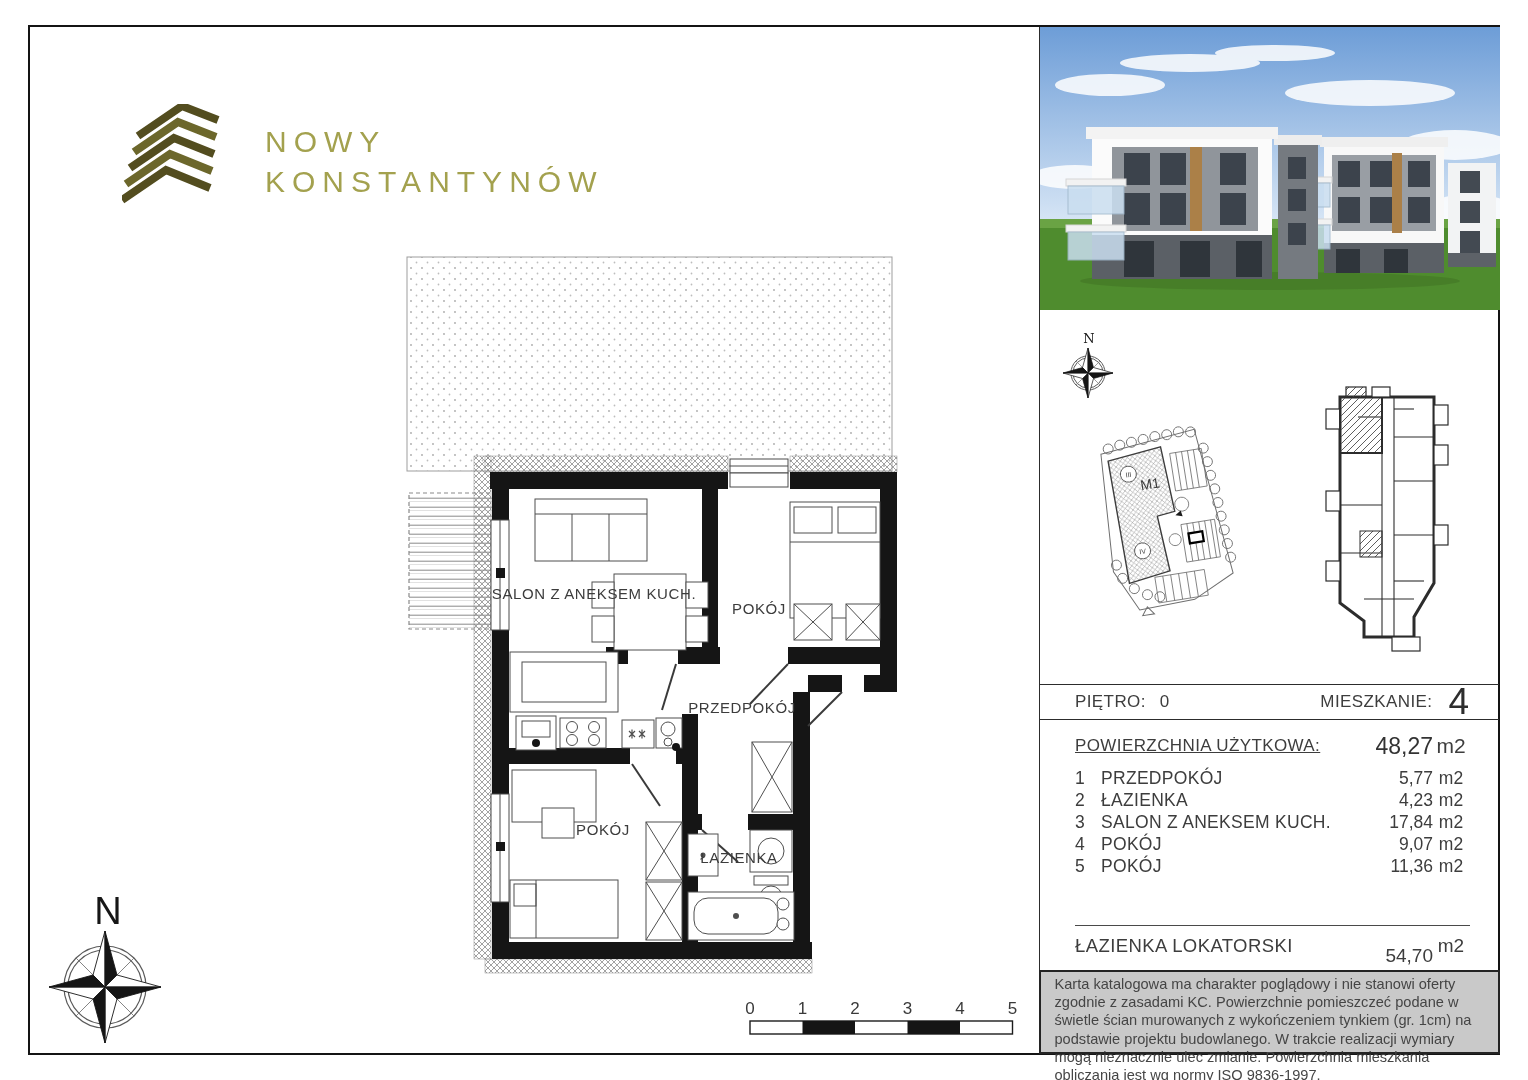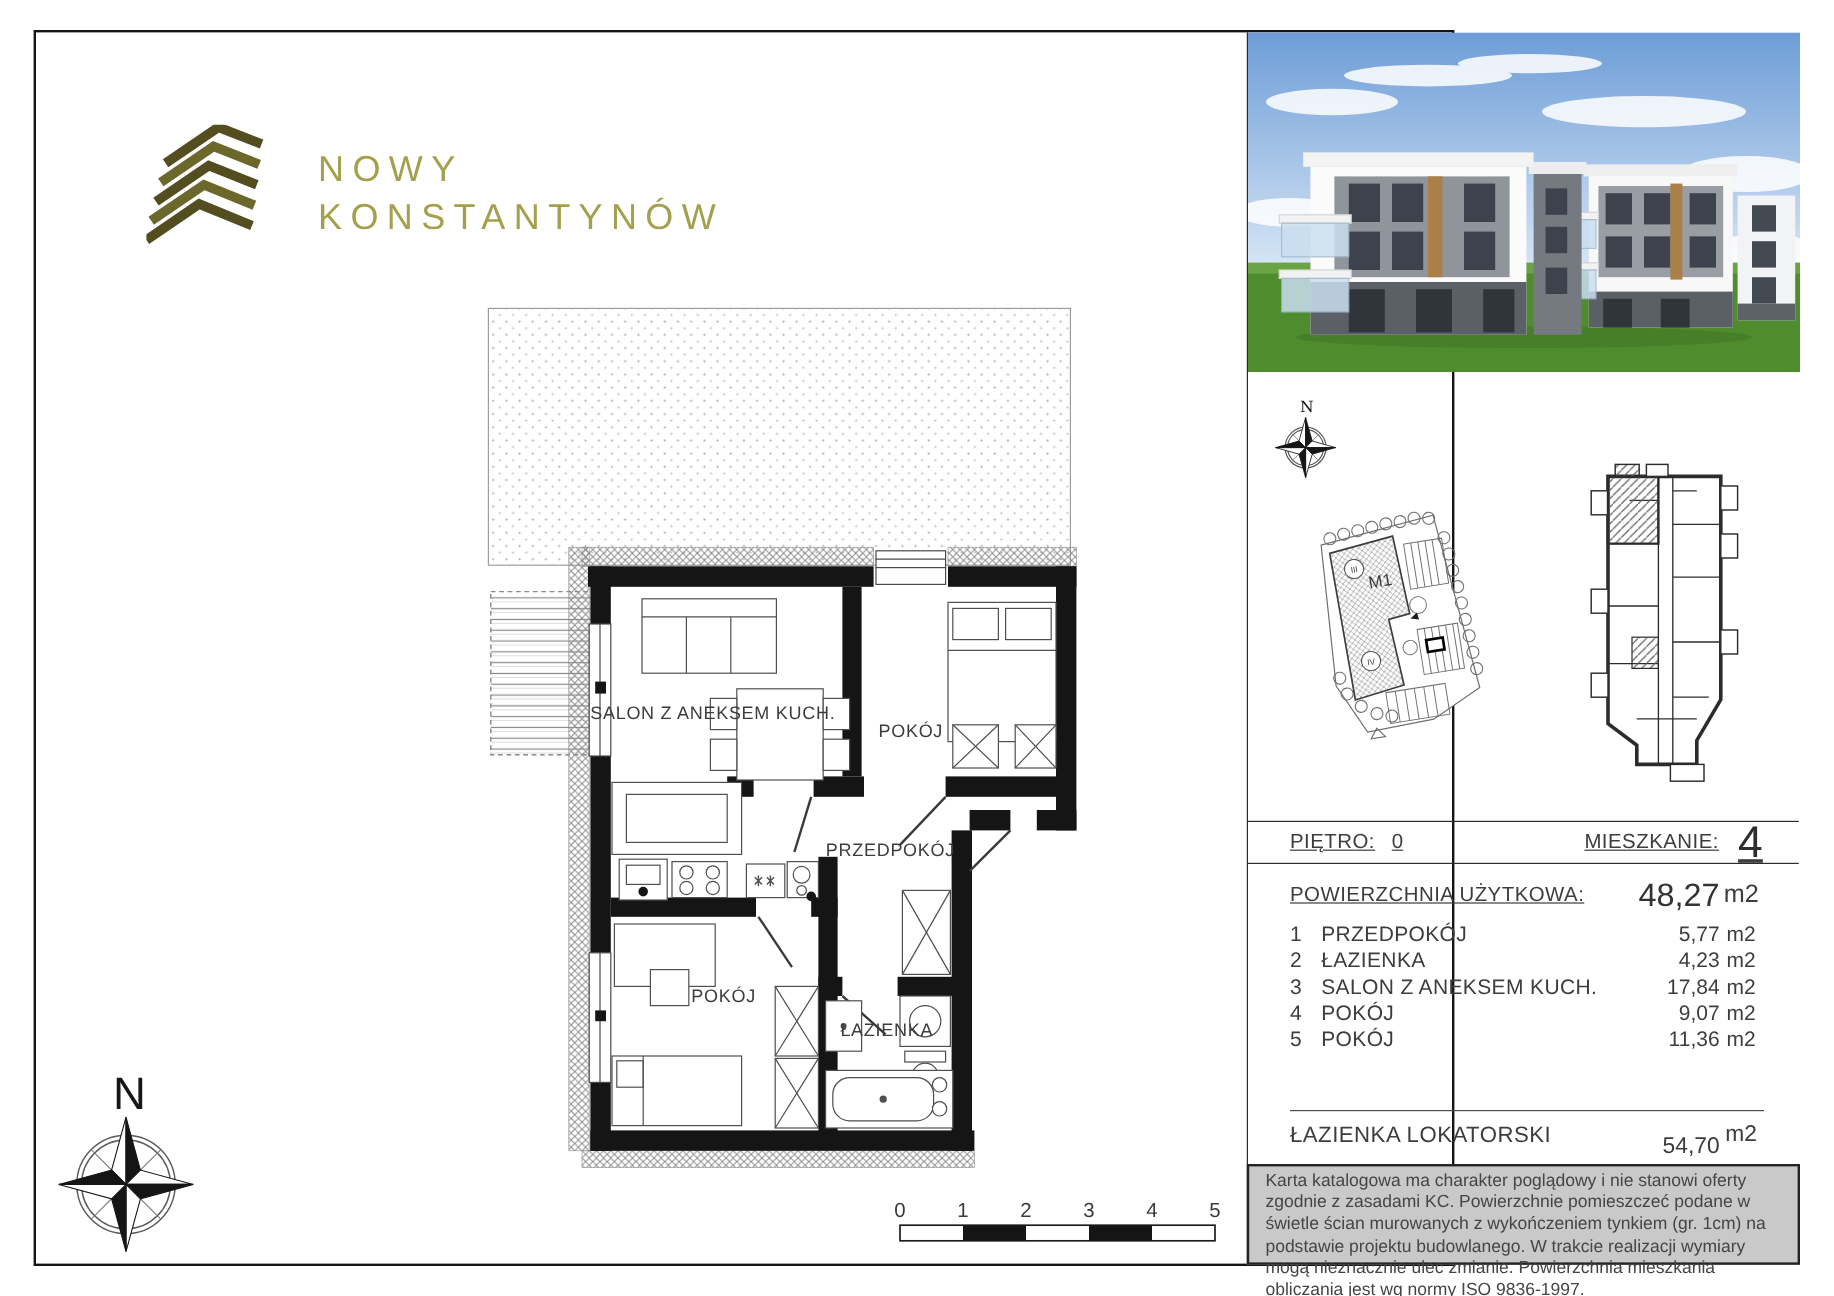--- a/index.html
+++ b/index.html
@@ -1,18 +1,18 @@
 <!DOCTYPE html>
 <html><head>
 <meta charset="utf-8">
 <style>
   * { margin:0; padding:0; box-sizing:border-box; }
   html,body { width:1528px; height:1080px; background:#fff; overflow:hidden;
     font-family:"Liberation Sans", sans-serif; }
-  .page { position:absolute; left:28px; top:25px; width:1184px; height:1030px;
+  .page { position:absolute; left:28px; top:25px; width:1472px; height:1030px;
     border:2.5px solid #141414; background:#fff; }
 
   
   .logo { position:absolute; left:60px; top:55px; width:420px; height:140px; }
   .logo-mark { position:absolute; left:32px; top:22px; }
   .logo-text { position:absolute; left:175px; top:40px; color:#a3a14e;
     font-size:30px; letter-spacing:7px; line-height:40px; font-weight:400; }
 
   
   svg.plan { position:absolute; left:0; top:0; width:1009px; height:1025px; }
@@ -26,30 +26,30 @@
     border-left:1.5px solid #2c2c2c; }
   svg.render { position:absolute; left:0; top:0; width:460px; height:283px; display:block; }
   svg.small-compass { position:absolute; left:10px; top:300px; }
   svg.siteplan { position:absolute; left:40px; top:398px; }
   svg.keyplan  { position:absolute; left:262px; top:358px; }
   .siteplan text, .keyplan text { font-family:"Liberation Sans", sans-serif; }
   .n-label-sm { font-family:"DejaVu Serif", serif; font-size:13px; fill:#161616; text-anchor:middle; }
 
   .row-pietro { position:absolute; left:0; top:657px; width:100%; height:36px;
     border-top:1.5px solid #2c2c2c; border-bottom:1.5px solid #2c2c2c;
-    display:flex; align-items:center; padding:0 30px 0 35px; color:#3d3d3d;text-decoration:underline; }
+    display:flex; align-items:center; padding:0 30px 0 35px; color:#3d3d3d; }
   .row-pietro .lbl { font-size:17px; letter-spacing:0.4px; }
   .row-pietro .val0 { font-size:17px; margin-left:14px; }
   .row-pietro .right { margin-left:auto; display:flex; align-items:center; }
   .apt-big { font-size:37px; margin-left:16px; color:#2e2e2e; line-height:36px; }
 
   .row-area { position:absolute; left:0; top:702px; width:100%; height:34px;
     display:flex; align-items:center; padding:0 30px 0 35px; color:#3d3d3d; }
   .row-area .lbl { font-size:17px; letter-spacing:0.4px;text-decoration:underline; }
-  .row-area .num { margin-left:auto; font-size:27px; color:#333; }
+  .row-area .num { margin-left:auto; font-size:23px; color:#333; }
   .row-area .unit, .room-row .unit, .row-garden .unit { width:36px; text-align:center;
     margin-left:0; font-size:19px; color:#3d3d3d; }
   .row-area .unit { font-size:21px; }
 
   .rooms-list { position:absolute; left:0; top:740px; width:100%; }
   .room-row { display:flex; align-items:center; height:22px; padding:0 30px 0 35px;
     color:#3d3d3d; font-size:17.5px; }
   .room-row .no { width:26px; }
   .room-row .nm { letter-spacing:0.3px; }
   .room-row .num { margin-left:auto; font-size:17.5px; }

